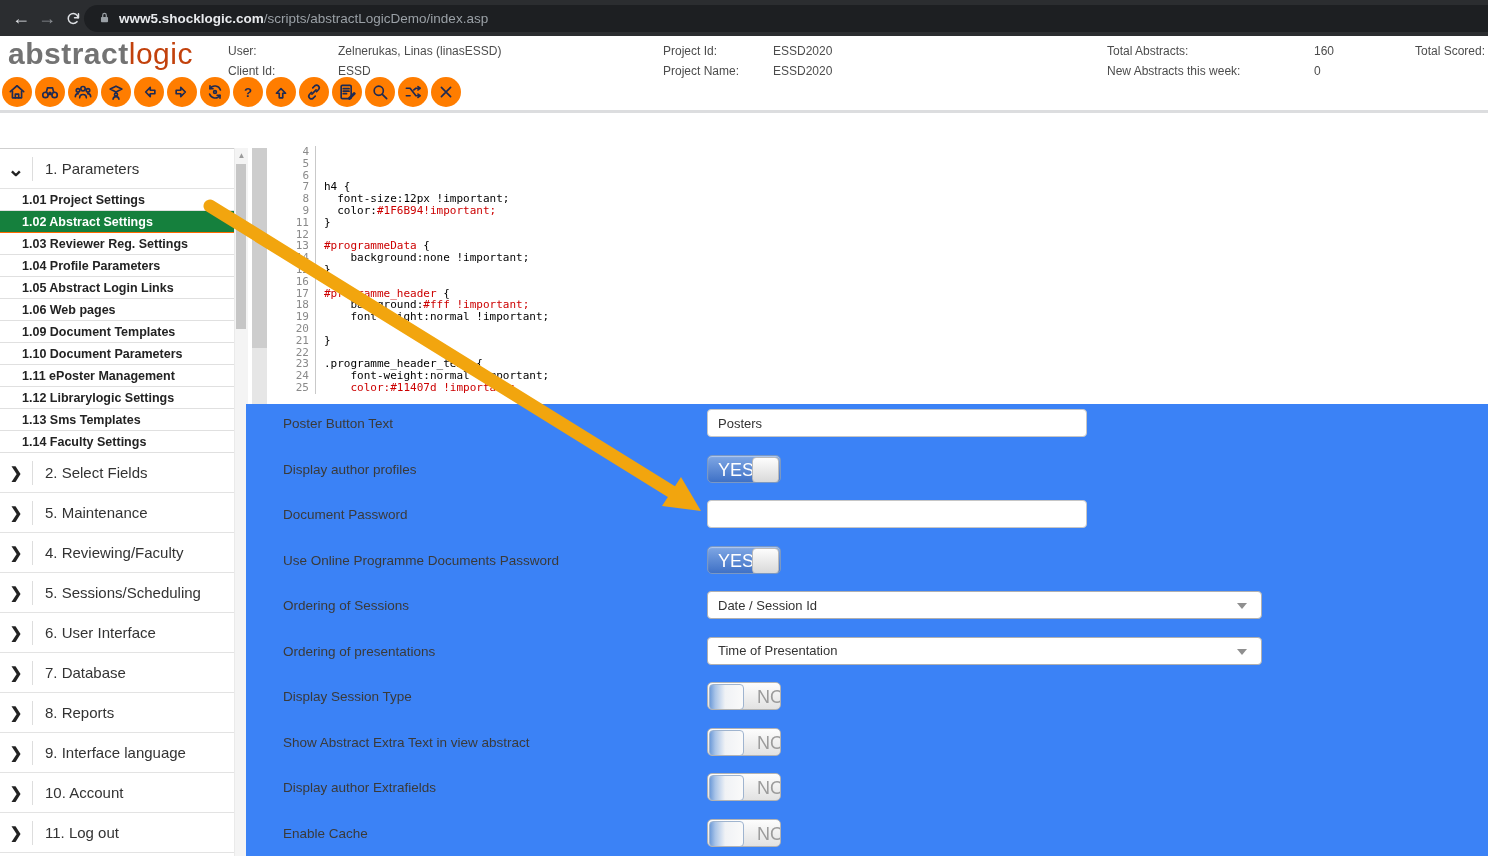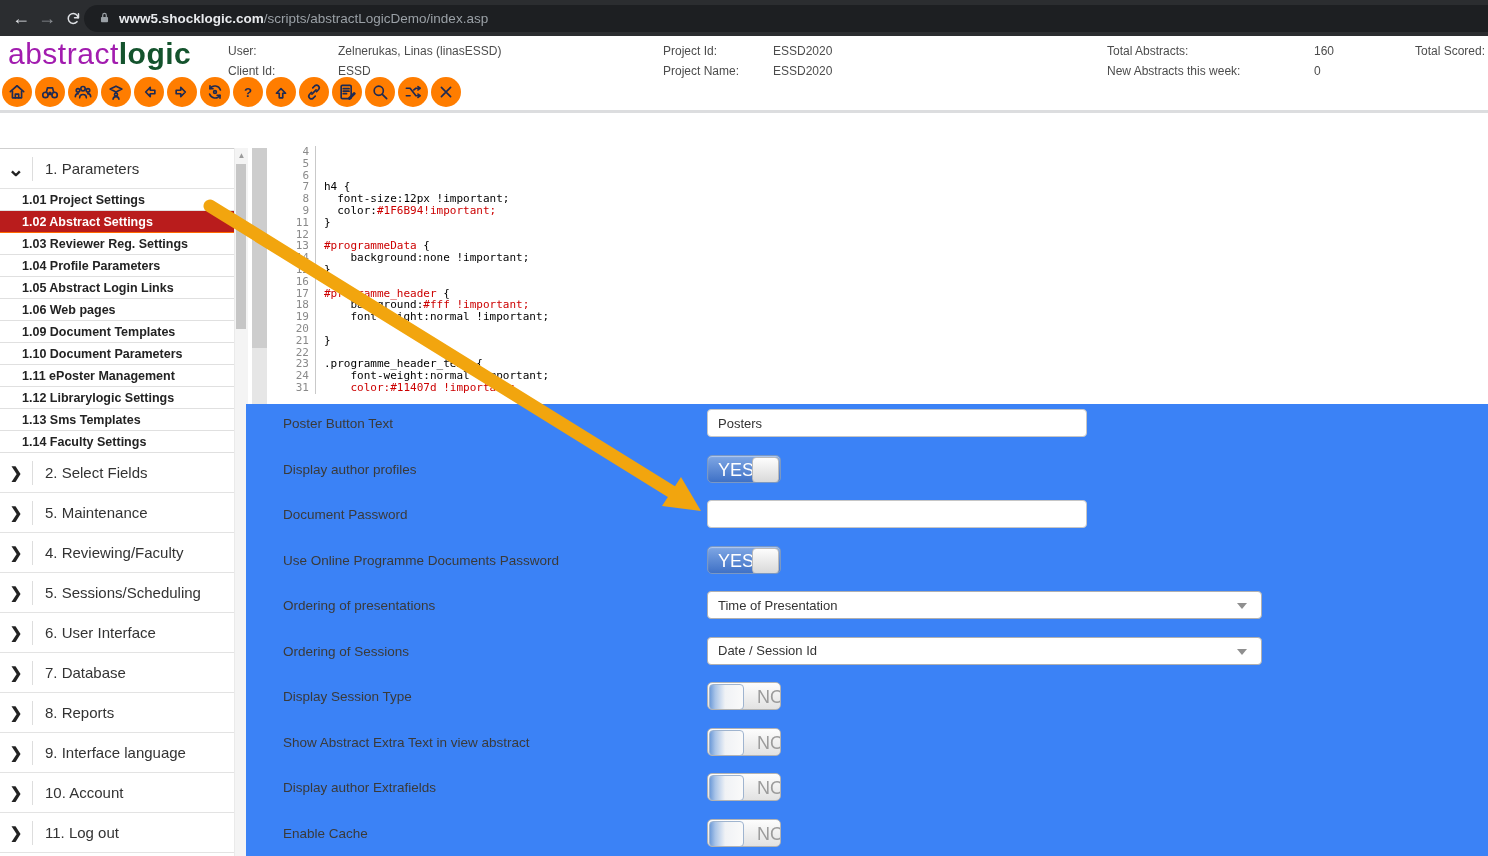--- a/index.html
+++ b/index.html
@@ -14,41 +14,41 @@
   .nav-fwd{left:36px;color:#8d9196;}
   .nav-reload{left:62px;}
   .omnibox{position:absolute;left:84px;top:5px;right:-20px;height:27px;background:#1d1f22;
            border-radius:14px;display:flex;align-items:center;padding-left:14px;}
   .urltext{font-size:13.5px;color:#e8eaed;margin-left:8px;white-space:nowrap;}
   .urltext .path{color:#9aa0a6;}
 
   
   .app-header{position:absolute;left:0;top:36px;width:100%;height:42px;background:#fff;}
   .logo{position:absolute;left:8px;top:1px;font-size:30px;letter-spacing:.5px;}
-  .logo .l1{color:#a21caf;font-weight:normal;}
-  .logo .l2{color:#14532d;font-weight:bold;}
+  .logo .l1{color:#737373;font-weight:bold;}
+  .logo .l2{color:#c2410c;font-weight:normal;}
   .hlabel,.hvalue{position:absolute;font-size:12px;color:#4c4c4c;white-space:nowrap;}
 
   
   .toolbar{position:absolute;left:2px;top:77px;height:32px;display:flex;gap:3px;}
   .ticon{width:30px;height:30px;border-radius:50%;background:#ff7d00;display:flex;
          align-items:center;justify-content:center;flex:none;cursor:pointer;}
   .ticon svg{display:block;}
   .top-divider{position:absolute;left:0;top:110px;width:100%;height:3px;background:#dcdddf;}
 
   
   .sidebar{position:absolute;left:0;top:148px;width:234px;bottom:0;background:#fff;
            border-top:1px solid #cfcfcf;overflow:hidden;}
   .sec-header{height:39px;border-bottom:1px solid #e3e3e3;display:flex;align-items:center;
               font-size:15px;color:#333;cursor:pointer;}
   .chev{width:32px;text-align:center;font-weight:bold;color:#222;font-size:15px;flex:none;}
   .vline{width:1px;height:24px;background:#ddd;margin-right:12px;flex:none;}
   .sub-item{height:21px;border-bottom:1px solid #e0e0e0;display:flex;align-items:center;
             padding-left:22px;font-size:12.5px;font-weight:bold;color:#232323;cursor:pointer;}
-  .sub-item.active{background:#b91c1c;border-bottom-color:#ff6a00;color:#fff;}
+  .sub-item.active{background:#15803d;border-bottom-color:#ff6a00;color:#fff;}
 
   .sidebar-sb{position:absolute;left:234px;top:148px;width:13px;bottom:0;background:#f4f4f4;
               border-left:1px solid #eaeaea;}
   .sb-up{position:absolute;top:3px;left:0;width:13px;text-align:center;font-size:8px;color:#9b9b9b;}
   .sb-thumb{position:absolute;top:16px;left:1px;width:10px;height:165px;background:#c6c6c6;}
 
   
   .editor-sb{position:absolute;left:252px;top:148px;width:15px;height:256px;background:#e6e6e6;}
   .editor-sb .thumb{position:absolute;left:0;top:0;width:15px;height:200px;background:#cdcdcd;}
   .editor{position:absolute;left:267px;top:146px;right:0;height:258px;background:#fff;
@@ -348,21 +348,21 @@
       <div class="cline"><span class="ln">15</span><span class="ctext"><span>}</span></span></div>
       <div class="cline"><span class="ln">16</span><span class="ctext"></span></div>
       <div class="cline"><span class="ln">17</span><span class="ctext"><span class="red">#programme_header</span><span> {</span></span></div>
       <div class="cline"><span class="ln">18</span><span class="ctext"><span>    background:</span><span class="red">#fff !important;</span></span></div>
       <div class="cline"><span class="ln">19</span><span class="ctext"><span>    font-weight:normal !important;</span></span></div>
       <div class="cline"><span class="ln">20</span><span class="ctext"></span></div>
       <div class="cline"><span class="ln">21</span><span class="ctext"><span>}</span></span></div>
       <div class="cline"><span class="ln">22</span><span class="ctext"></span></div>
       <div class="cline"><span class="ln">23</span><span class="ctext"><span>.programme_header_text {</span></span></div>
       <div class="cline"><span class="ln">24</span><span class="ctext"><span>    font-weight:normal !important;</span></span></div>
-      <div class="cline"><span class="ln">31</span><span class="ctext"><span class="red">    color:#11407d !important;</span></span></div>
+      <div class="cline"><span class="ln">25</span><span class="ctext"><span class="red">    color:#11407d !important;</span></span></div>
     </div>
 
   <div class="form" id="form">
       <div class="frow">
         <span class="flabel">Poster Button Text</span>
         <div class="fctrl"><input class="text-input" type="text" value="Posters" style=""></div>
       </div>
       <div class="frow">
         <span class="flabel">Display author profiles</span>
         <div class="fctrl">
@@ -379,33 +379,33 @@
       <div class="frow">
         <span class="flabel">Use Online Programme Documents Password</span>
         <div class="fctrl">
           <div class="toggle toggle-yes">
             <span class="t-label">YES</span>
             <span class="t-handle"></span>
           </div>
         </div>
       </div>
       <div class="frow">
+        <span class="flabel">Ordering of Sessions</span>
+        <div class="fctrl">
+          <div class="selectbox">
+            <span>Date / Session Id</span>
+            <span class="caret"></span>
+          </div>
+        </div>
+      </div>
+      <div class="frow">
         <span class="flabel">Ordering of presentations</span>
         <div class="fctrl">
           <div class="selectbox">
             <span>Time of Presentation</span>
-            <span class="caret"></span>
-          </div>
-        </div>
-      </div>
-      <div class="frow">
-        <span class="flabel">Ordering of Sessions</span>
-        <div class="fctrl">
-          <div class="selectbox">
-            <span>Date / Session Id</span>
             <span class="caret"></span>
           </div>
         </div>
       </div>
       <div class="frow">
         <span class="flabel">Display Session Type</span>
         <div class="fctrl">
           <div class="toggle toggle-no">
             <span class="t-label">NO</span>
             <span class="t-handle"></span>

